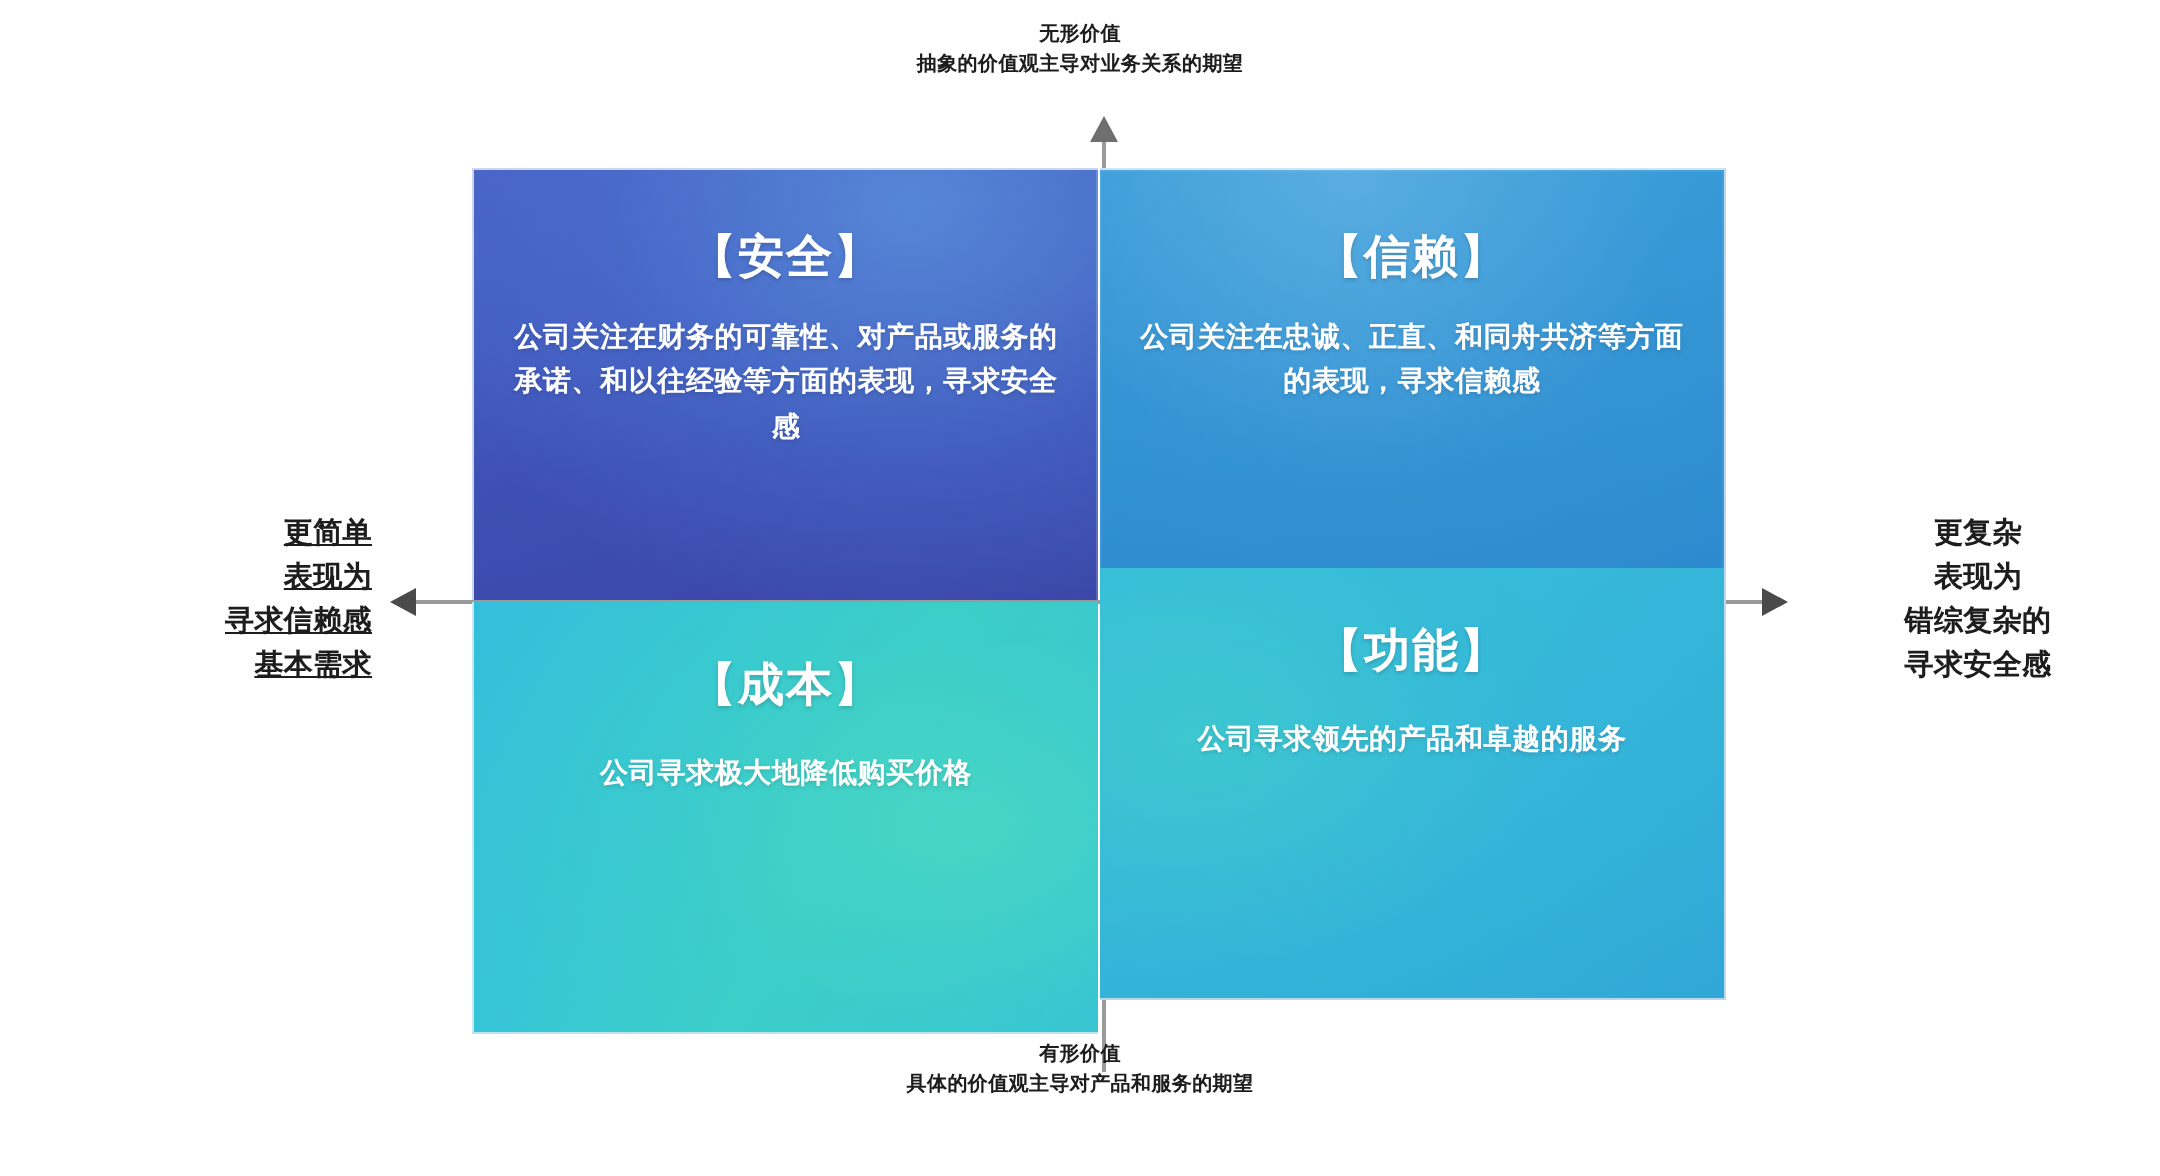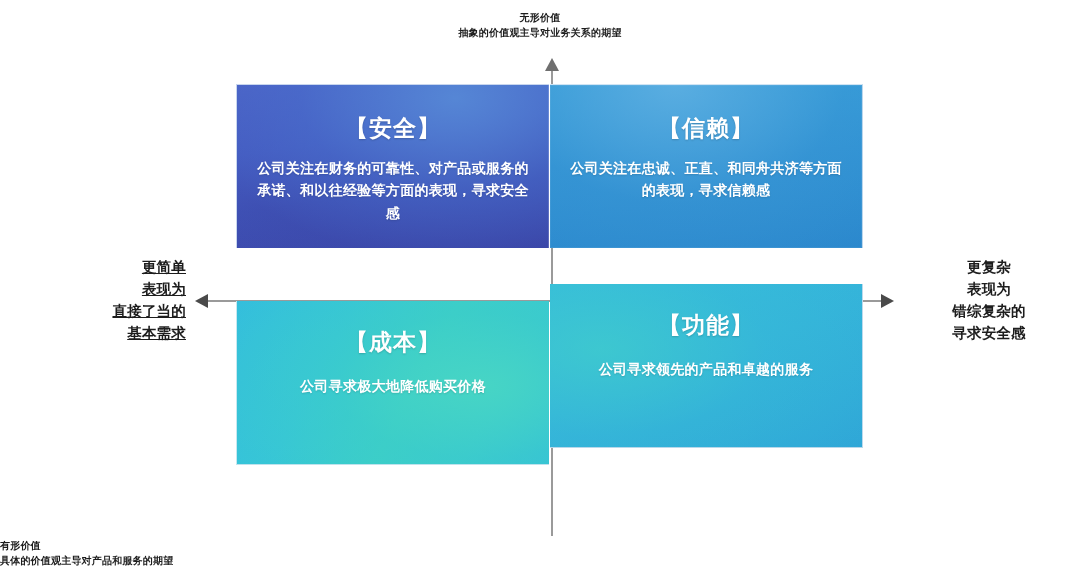--- a/index.html
+++ b/index.html
@@ -71,21 +71,21 @@
     position: absolute;
     left: 236px;
     top: 84px;
     width: 627px;
     height: 433px;
   }
 
   .quadrant {
     position: absolute;
     width: 313px;
-    height: 164px;
+    height: 216px;
     box-sizing: border-box;
     overflow: hidden;
     padding-left: 29px;
   }
 
   #quad-security {
     left: 0;
     top: 0;
     background:
       radial-gradient(125% 145% at 70% 8%, rgba(86,136,214,0.95) 0%, rgba(70,106,200,0.55) 40%, rgba(58,72,168,0.18) 68%, rgba(48,56,150,0) 86%),
@@ -175,22 +175,23 @@
   }
 
   #label-top {
     left: 0;
     top: 10px;
     width: 1080px;
     text-align: center;
   }
   #label-bottom {
     left: 0;
-    top: 538px;
-    width: 1080px;
+    top: 520px;
+    width: 1080px;
+    text-align: center;
   }
   #label-left {
     left: 0;
     top: 256px;
     width: 186px;
     text-align: right;
     font-size: 14.5px;
     line-height: 1.52;
     text-decoration: underline;
   }
@@ -252,21 +253,21 @@
   </div>
 
   <div class="axis-label" id="label-bottom">
     <span class="lab-head">有形价值</span>
     <span class="lab-sub">具体的价值观主导对产品和服务的期望</span>
   </div>
 
   <div class="axis-label" id="label-left">
     <span class="lab-sub">更简单</span>
     <span class="lab-sub">表现为</span>
-    <span class="lab-sub">直接了当的</span>
+    <span class="lab-sub">寻求信赖感</span>
     <span class="lab-sub">基本需求</span>
   </div>
 
   <div class="axis-label" id="label-right">
     <span class="lab-sub">更复杂</span>
     <span class="lab-sub">表现为</span>
     <span class="lab-sub">错综复杂的</span>
     <span class="lab-sub">寻求安全感</span>
   </div>
 

